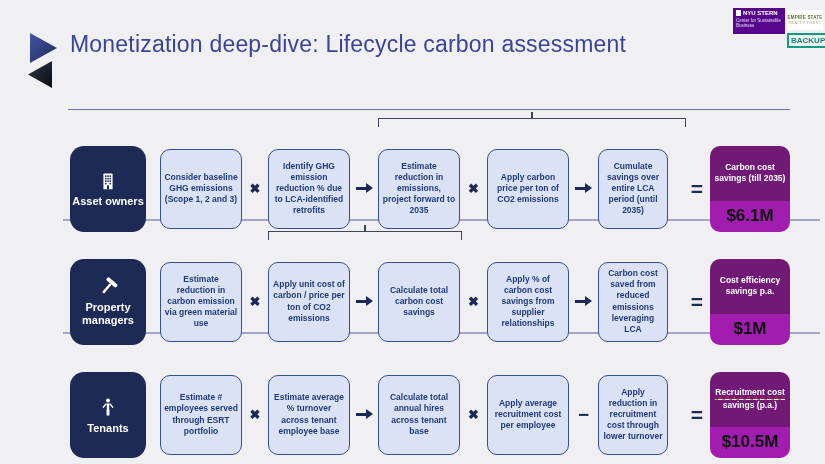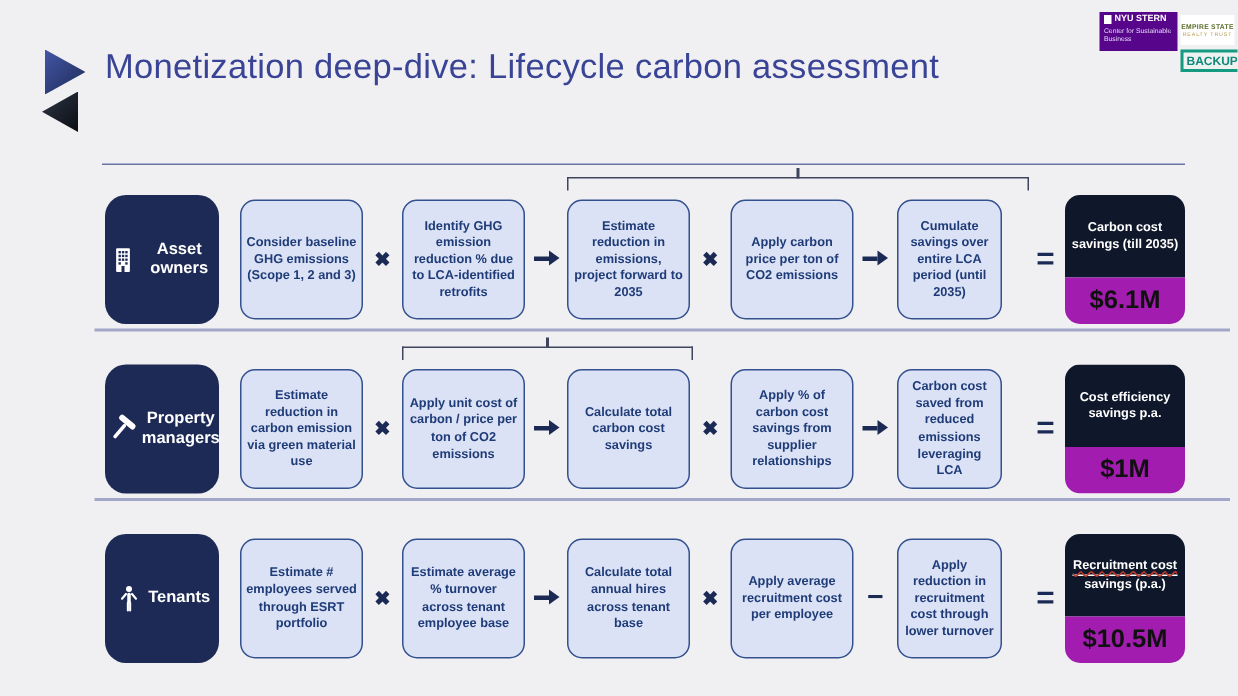--- a/index.html
+++ b/index.html
@@ -28,42 +28,42 @@
   .esrt{position:absolute;left:787px;top:10px;width:36px;height:20px;background:#fff;
     display:flex;flex-direction:column;align-items:center;justify-content:center;gap:1px;}
   .esrt-1{font-size:4.5px;font-weight:bold;color:#5a6e2a;letter-spacing:.2px;white-space:nowrap;}
   .esrt-2{font-size:3.5px;color:#b49a4e;letter-spacing:.6px;white-space:nowrap;}
   .backup{position:absolute;left:787px;top:33px;border:2px solid #159a82;color:#11897a;
     font-size:8px;font-weight:bold;padding:0 2px;background:#edf1f0;line-height:11px;}
 
   
   .row{position:absolute;left:0;width:825px;height:87px;}
   .row0{top:129px}.row1{top:242px}.row2{top:355px}
-  .cell{position:absolute;top:0;height:100%;display:flex;align-items:center;justify-content:center;}
+  .cell{position:absolute;top:16px;height:100%;display:flex;align-items:center;justify-content:center;}
   .c-role{left:70px;width:76px}
   .c-s0{left:160px;width:82px}
   .c-op0{left:242px;width:26px}
   .c-s1{left:268px;width:82px}
   .c-op1{left:350px;width:28px}
   .c-s2{left:378px;width:82px}
   .c-op2{left:460px;width:27px}
   .c-s3{left:487px;width:82px}
   .c-op3{left:569px;width:29px}
   .c-s4{left:598px;width:70px}
   .c-eq{left:684px;width:26px}
   .c-res{left:710px;width:80px}
 
   .role-box{width:100%;height:86px;background:#1d2a55;border-radius:14px;color:#fff;
-    display:flex;align-items:center;justify-content:center;gap:3px;
+    display:flex;flex-direction:column;align-items:center;justify-content:center;gap:3px;
     font-weight:bold;font-size:11px;text-align:center;line-height:1.15;padding:2px;box-sizing:border-box;}
   .step-box{width:100%;height:80px;background:#dbe2f5;border:1px solid #33508f;border-radius:10px;
     display:flex;align-items:center;justify-content:center;text-align:center;
     color:#1f3c78;font-weight:bold;font-size:8.5px;line-height:1.3;padding:2px 3px;box-sizing:border-box;}
   .result-box{width:100%;height:86px;border-radius:10px;overflow:hidden;display:flex;flex-direction:column;}
-  .result-top{flex:1;background:#0f172a;color:#fff;font-weight:bold;font-size:8.5px;line-height:1.35;
+  .result-top{flex:1;background:#701a75;color:#fff;font-weight:bold;font-size:8.5px;line-height:1.35;
     display:flex;align-items:center;justify-content:center;text-align:center;padding:1px 4px;
     flex-wrap:wrap;align-content:center;}
   .result-bottom{height:31px;background:#a21caf;color:#101010;font-weight:bold;font-size:17px;
     display:flex;align-items:center;justify-content:center;}
   .ul{border-bottom:1px solid #fff;text-decoration:underline wavy #c0392b 1px;text-underline-offset:1px;}
 
   .op{color:#1b2a55;font-weight:bold;}
   .op-multiply{font-size:13px;}
   .op-minus{font-size:19px;}
   .op-equals{font-size:21px;color:#1b2a55;font-weight:bold;}

